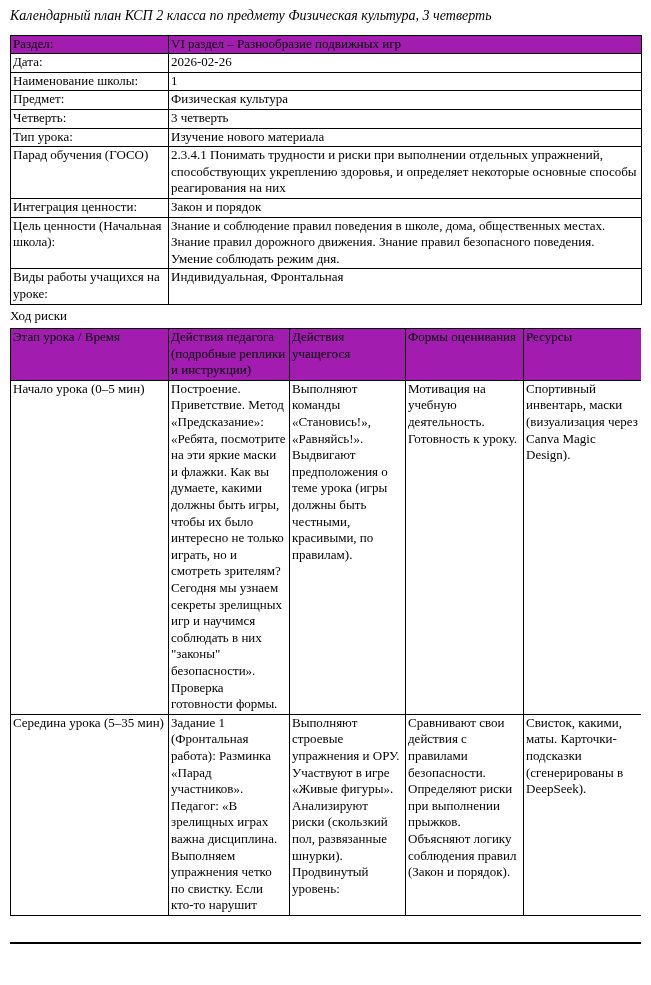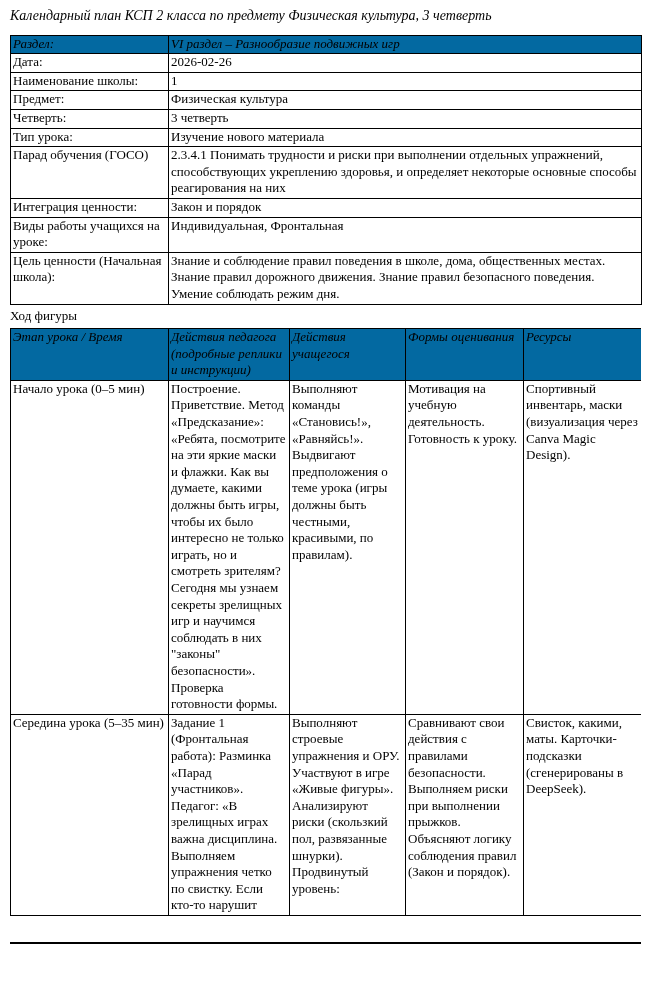--- a/index.html
+++ b/index.html
@@ -27,21 +27,21 @@
     width: 631px;
   }
   td, th {
     border: 1px solid #000000;
     padding: 0 3px 1px 2px;
     vertical-align: top;
     text-align: left;
     font-weight: normal;
     word-wrap: break-word;
   }
-  tr.shaded td, tr.shaded th { background: #0369a1; font-style: italic; }
+  tr.shaded td, tr.shaded th { background: #a21caf; }
   .section-heading { margin: 3px 0 4px 0; }
   .clip-wrap {
     width: 631px;
     height: 616px;
     overflow: hidden;
     border-bottom: 2px solid #000000;
   }
 </style>
 </head>
 <body>
@@ -82,31 +82,31 @@
       </tr>
       <tr>
         <td>Парад обучения (ГОСО)</td>
         <td>2.3.4.1 Понимать трудности и риски при выполнении отдельных упражнений, способствующих укреплению здоровья, и определяет некоторые основные способы реагирования на них</td>
       </tr>
       <tr>
         <td>Интеграция ценности:</td>
         <td>Закон и порядок</td>
       </tr>
       <tr>
+        <td>Цель ценности (Начальная школа):</td>
+        <td>Знание и соблюдение правил поведения в школе, дома, общественных местах. Знание правил дорожного движения. Знание правил безопасного поведения. Умение соблюдать режим дня.</td>
+      </tr>
+      <tr>
         <td>Виды работы учащихся на уроке:</td>
         <td>Индивидуальная, Фронтальная</td>
-      </tr>
-      <tr>
-        <td>Цель ценности (Начальная школа):</td>
-        <td>Знание и соблюдение правил поведения в школе, дома, общественных местах. Знание правил дорожного движения. Знание правил безопасного поведения. Умение соблюдать режим дня.</td>
       </tr>
     </tbody>
   </table>
 
-  <p class="section-heading">Ход фигуры</p>
+  <p class="section-heading">Ход риски</p>
 
   <div class="clip-wrap">
     <table>
       <colgroup>
         <col style="width:158px">
         <col style="width:121px">
         <col style="width:116px">
         <col style="width:118px">
         <col style="width:118px">
       </colgroup>
@@ -122,20 +122,20 @@
           <td>Начало урока (0–5 мин)</td>
           <td>Построение. Приветствие. Метод «Предсказание»: «Ребята, посмотрите на эти яркие маски и флажки. Как вы думаете, какими должны быть игры, чтобы их было интересно не только играть, но и смотреть зрителям? Сегодня мы узнаем секреты зрелищных игр и научимся соблюдать в них "законы" безопасности». Проверка готовности формы.</td>
           <td>Выполняют команды «Становись!», «Равняйсь!». Выдвигают предположения о теме урока (игры должны быть честными, красивыми, по правилам).</td>
           <td>Мотивация на учебную деятельность. Готовность к уроку.</td>
           <td>Спортивный инвентарь, маски (визуализация через Canva Magic Design).</td>
         </tr>
         <tr>
           <td>Середина урока (5–35 мин)</td>
           <td>Задание 1 (Фронтальная работа): Разминка «Парад участников». Педагог: «В зрелищных играх важна дисциплина. Выполняем упражнения четко по свистку. Если кто-то нарушит</td>
           <td>Выполняют строевые упражнения и ОРУ. Участвуют в игре «Живые фигуры». Анализируют риски (скользкий пол, развязанные шнурки). Продвинутый уровень:</td>
-          <td>Сравнивают свои действия с правилами безопасности. Выполняем риски при выполнении прыжков. Объясняют логику соблюдения правил (Закон и порядок).</td>
+          <td>Сравнивают свои действия с правилами безопасности. Определяют риски при выполнении прыжков. Объясняют логику соблюдения правил (Закон и порядок).</td>
           <td>Свисток, какими, маты. Карточки-подсказки (сгенерированы в DeepSeek).</td>
         </tr>
       </tbody>
     </table>
   </div>
 
 </div>
 
 </body></html>

